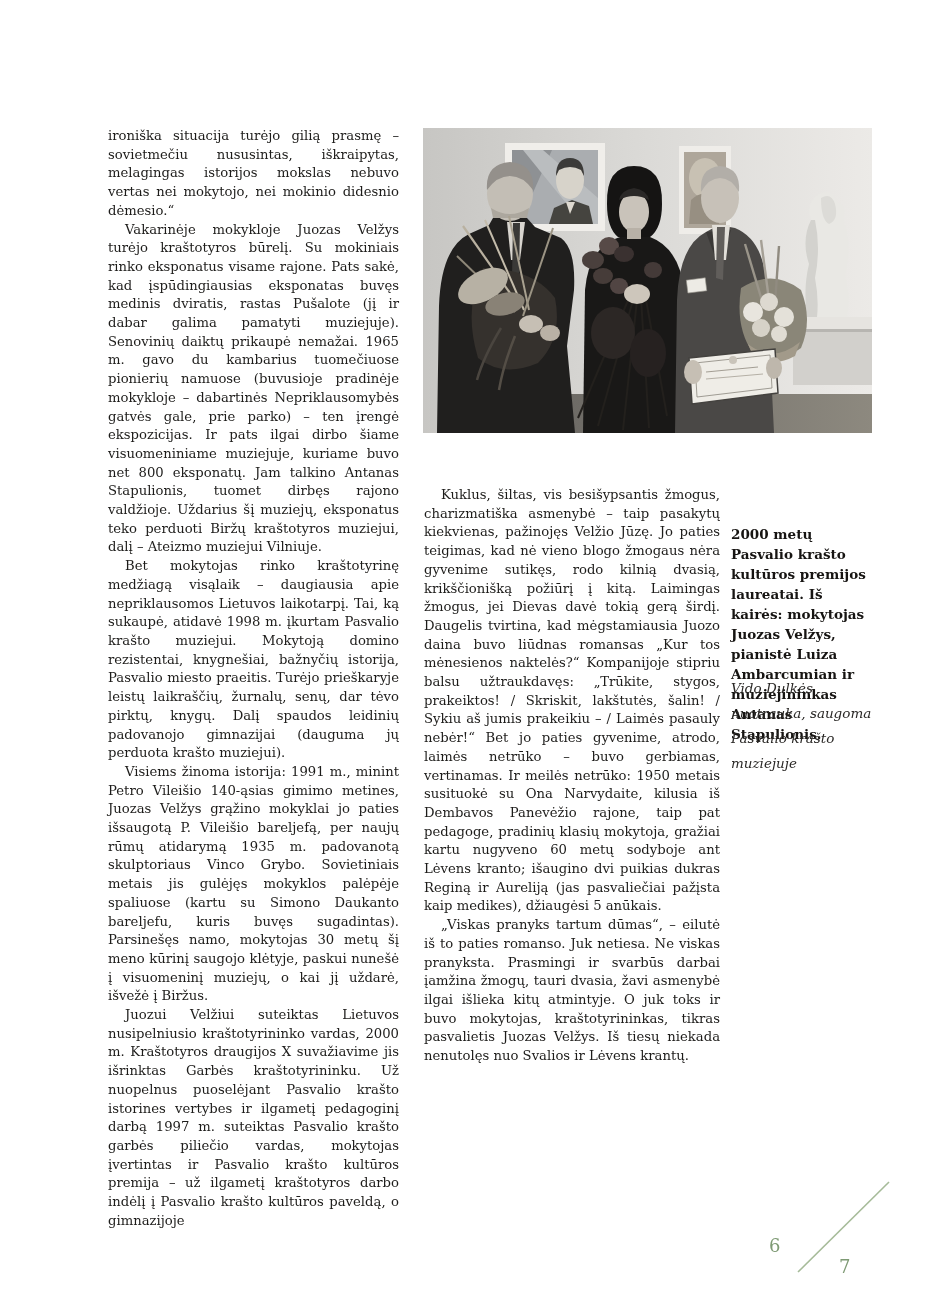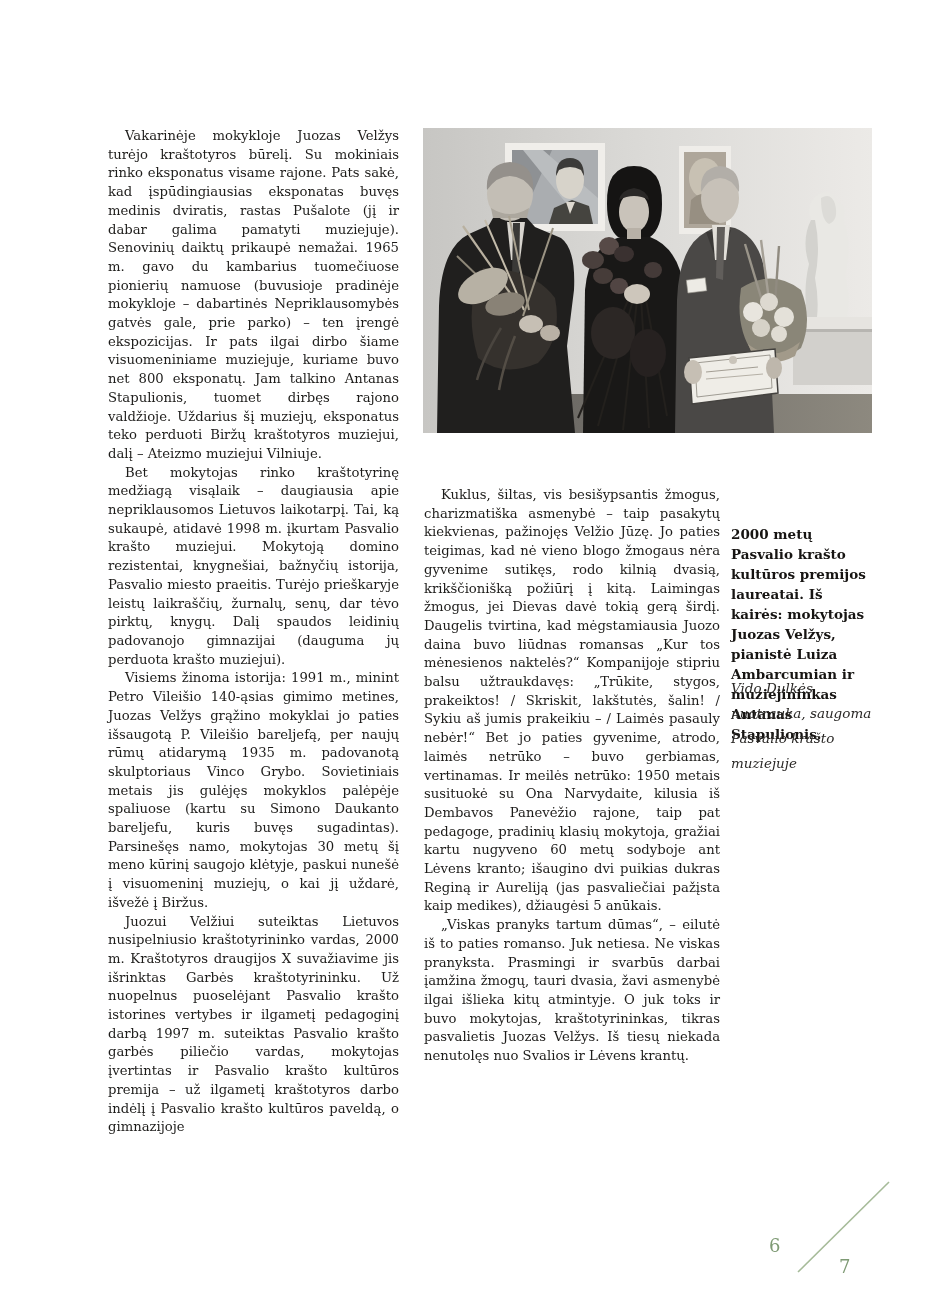--- a/index.html
+++ b/index.html
@@ -26,20 +26,21 @@
   .pagenum-left{left:769px;top:1237px;}
   .pagenum-right{left:839px;top:1258px;}
   .divider{position:absolute;left:792px;top:1176px;width:102px;height:102px;}
 </style>
 </head>
 <body>
 
 <div class="page">
 
   <div class="col col-left">
+    <p class="first">ironiška situacija turėjo gilią prasmę – sovietmečiu nususintas, iškraipytas, melagingas istorijos mokslas nebuvo vertas nei mokytojo, nei mokinio didesnio dėmesio.“</p>
     <p>Vakarinėje mokykloje Juozas Velžys turėjo kraštotyros būrelį. Su mokiniais rinko eksponatus visame rajone. Pats sakė, kad įspūdingiausias eksponatas buvęs medinis dviratis, rastas Pušalote (jį ir dabar galima pamatyti muziejuje). Senovinių daiktų prikaupė nemažai. 1965 m. gavo du kambarius tuomečiuose pionierių namuose (buvusioje pradinėje mokykloje – dabartinės Nepriklausomybės gatvės gale, prie parko) – ten įrengė ekspozicijas. Ir pats ilgai dirbo šiame visuomeniniame muziejuje, kuriame buvo net 800 eksponatų. Jam talkino Antanas Stapulionis, tuomet dirbęs rajono valdžioje. Uždarius šį muziejų, eksponatus teko perduoti Biržų kraštotyros muziejui, dalį – Ateizmo muziejui Vilniuje.</p>
     <p>Bet mokytojas rinko kraštotyrinę medžiagą visąlaik – daugiausia apie nepriklausomos Lietuvos laikotarpį. Tai, ką sukaupė, atidavė 1998 m. įkurtam Pasvalio krašto muziejui. Mokytoją domino rezistentai, knygnešiai, bažnyčių istorija, Pasvalio miesto praeitis. Turėjo prieškaryje leistų laikraščių, žurnalų, senų, dar tėvo pirktų, knygų. Dalį spaudos leidinių padovanojo gimnazijai (dauguma jų perduota krašto muziejui).</p>
     <p>Visiems žinoma istorija: 1991 m., minint Petro Vileišio 140-ąsias gimimo metines, Juozas Velžys grąžino mokyklai jo paties išsaugotą P. Vileišio bareljefą, per naujų rūmų atidarymą 1935 m. padovanotą skulptoriaus Vinco Grybo. Sovietiniais metais jis gulėjęs mokyklos palėpėje spaliuose (kartu su Simono Daukanto bareljefu, kuris buvęs sugadintas). Parsinešęs namo, mokytojas 30 metų šį meno kūrinį saugojo klėtyje, paskui nunešė į visuomeninį muziejų, o kai jį uždarė, išvežė į Biržus.</p>
     <p>Juozui Velžiui suteiktas Lietuvos nusipelniusio kraštotyrininko vardas, 2000 m. Kraštotyros draugijos X suvažiavime jis išrinktas Garbės kraštotyrininku. Už nuopelnus puoselėjant Pasvalio krašto istorines vertybes ir ilgametį pedagoginį darbą 1997 m. suteiktas Pasvalio krašto garbės piliečio vardas, mokytojas įvertintas ir Pasvalio krašto kultūros premija – už ilgametį kraštotyros darbo indėlį į Pasvalio krašto kultūros paveldą, o gimnazijoje</p>
   </div>
 
   <div class="col col-mid">
     <p>Kuklus, šiltas, vis besišypsantis žmogus, charizmatiška asmenybė – taip pasakytų kiekvienas, pažinojęs Velžio Jūzę. Jo paties teigimas, kad nė vieno blogo žmogaus nėra gyvenime sutikęs, rodo kilnią dvasią, krikščionišką požiūrį į kitą. Laimingas žmogus, jei Dievas davė tokią gerą širdį. Daugelis tvirtina, kad mėgstamiausia Juozo daina buvo liūdnas romansas „Kur tos mėnesienos naktelės?“ Kompanijoje stipriu balsu užtraukdavęs: „Trūkite, stygos, prakeiktos! / Skriskit, lakštutės, šalin! / Sykiu aš jumis prakeikiu – / Laimės pasauly nebėr!“ Bet jo paties gyvenime, atrodo, laimės netrūko – buvo gerbiamas, vertinamas. Ir meilės netrūko: 1950 metais susituokė su Ona Narvydaite, kilusia iš Dembavos Panevėžio rajone, taip pat pedagoge, pradinių klasių mokytoja, gražiai kartu nugyveno 60 metų sodyboje ant Lėvens kranto; išaugino dvi puikias dukras Reginą ir Aureliją (jas pasvaliečiai pažįsta kaip medikes), džiaugėsi 5 anūkais.</p>
     <p>„Viskas pranyks tartum dūmas“, – eilutė iš to paties romanso. Juk netiesa. Ne viskas pranyksta. Prasmingi ir svarbūs darbai įamžina žmogų, tauri dvasia, žavi asmenybė ilgai išlieka kitų atmintyje. O juk toks ir buvo mokytojas, kraštotyrininkas, tikras pasvalietis Juozas Velžys. Iš tiesų niekada nenutolęs nuo Svalios ir Lėvens krantų.</p>
   </div>

